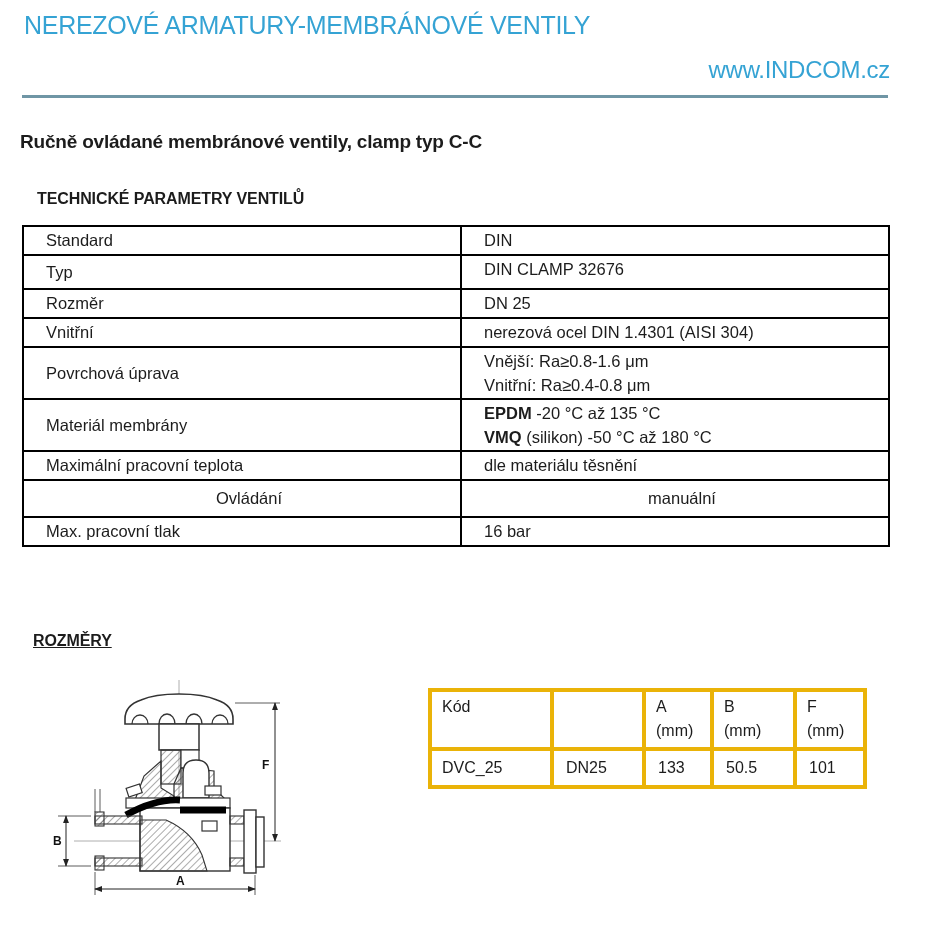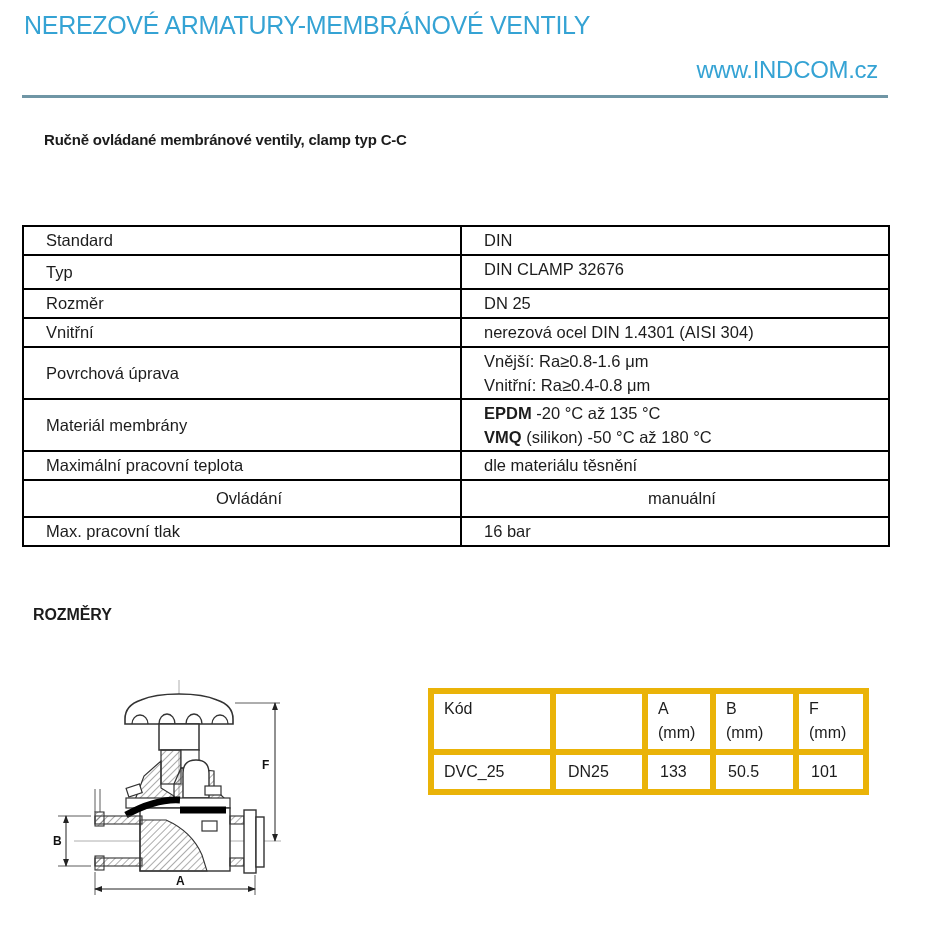--- a/index.html
+++ b/index.html
@@ -11,37 +11,37 @@
   .page{
     position:relative;width:926px;height:949px;background:#ffffff;
     font-family:"Liberation Sans",sans-serif;color:var(--ink);overflow:hidden;
   }
   
   .header-title{
     position:absolute;left:24px;top:10px;font-size:25px;line-height:30px;
     color:var(--accent);letter-spacing:-0.3px;white-space:nowrap;
   }
   .header-website{
-    position:absolute;right:48px;top:56px;font-size:24px;
+    position:absolute;right:36px;top:56px;font-size:24px;
     color:var(--accent);letter-spacing:-0.3px;white-space:nowrap;text-align:right;
   }
   .header-rule{
     position:absolute;left:22px;top:95px;width:866px;height:3px;
     background:var(--rule);
   }
   
   .doc-subtitle{
-    position:absolute;left:44px;top:131px;font-size:15px;font-weight:bold;
+    position:absolute;left:20px;top:131px;font-size:19px;font-weight:bold;
     letter-spacing:-0.2px;white-space:nowrap;
   }
   .section-heading{
     position:absolute;font-size:16px;font-weight:bold;letter-spacing:-0.1px;white-space:nowrap;
   }
   .tech-heading{left:37px;top:190px;}
-  .dims-heading{left:33px;top:606px;}
+  .dims-heading{left:33px;top:632px;text-decoration:underline;}
   
   table{border-collapse:collapse;}
   .params-table{
     position:absolute;left:22px;top:225px;width:866px;
     font-size:16.5px;table-layout:fixed;
   }
   .params-table td{
     border:2px solid #000;vertical-align:middle;
     padding:1px 8px 1px 22px;line-height:25px;
   }
@@ -57,41 +57,42 @@
   .params-table tr.r2 td.lbl{vertical-align:top;padding-top:4px;}
   .params-table tr.r2 td.val{vertical-align:bottom;padding-bottom:6px;}
   .params-table tr.r8 td{vertical-align:middle;}
   .params-table .b{font-weight:bold;}
   .params-table .vline{line-height:24px;}
   
   .dims-table{
     position:absolute;left:428px;top:688px;font-size:16px;table-layout:fixed;
   }
   .dims-table th,.dims-table td{
-    border:6px solid #eab308;font-weight:normal;text-align:left;
+    border:4px solid #eab308;font-weight:normal;text-align:left;
   }
   .dims-table th{
     vertical-align:top;padding:3px 4px 3px 10px;height:49px;line-height:24px;
   }
   .dims-table td{height:30px;padding:2px 4px 2px 12px;vertical-align:middle;}
   .dims-table td.code-cell{padding-left:10px;}
   
   .valve-svg{position:absolute;left:28px;top:676px;}
   .dimtext{font-family:"Liberation Sans",sans-serif;font-size:12px;font-weight:bold;fill:#111;}
 </style>
 </head>
 <body>
 
 <div class="page">
 
   <div class="header-title">NEREZOVÉ ARMATURY-MEMBRÁNOVÉ VENTILY</div>
   <div class="header-website">www.INDCOM.cz</div>
   <div class="header-rule"></div>
 
   <div class="doc-subtitle">Ručně ovládané membránové ventily, clamp typ C-C</div>
+  <div class="section-heading tech-heading">TECHNICKÉ PARAMETRY VENTILŮ</div>
 
   <table class="params-table">
     <colgroup>
         <col style="width:438px">
         <col style="width:428px">
       </colgroup>
     <tbody>
       <tr class="r1">
         <td class="lbl">Standard</td>
         <td class="val">DIN</td>

